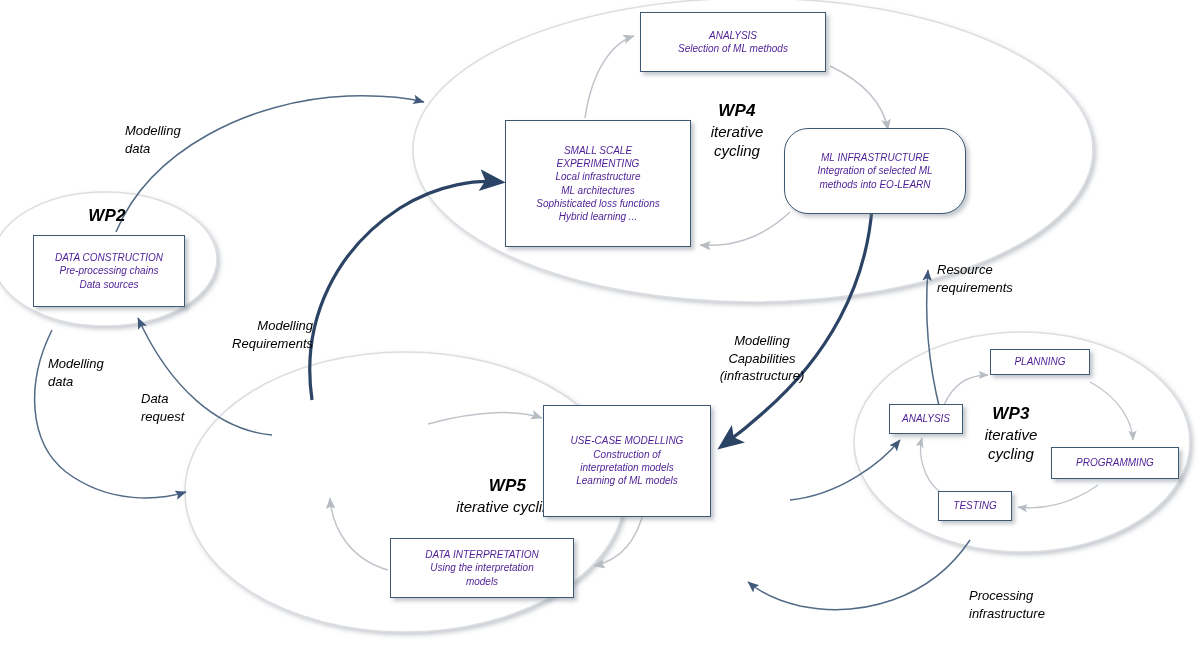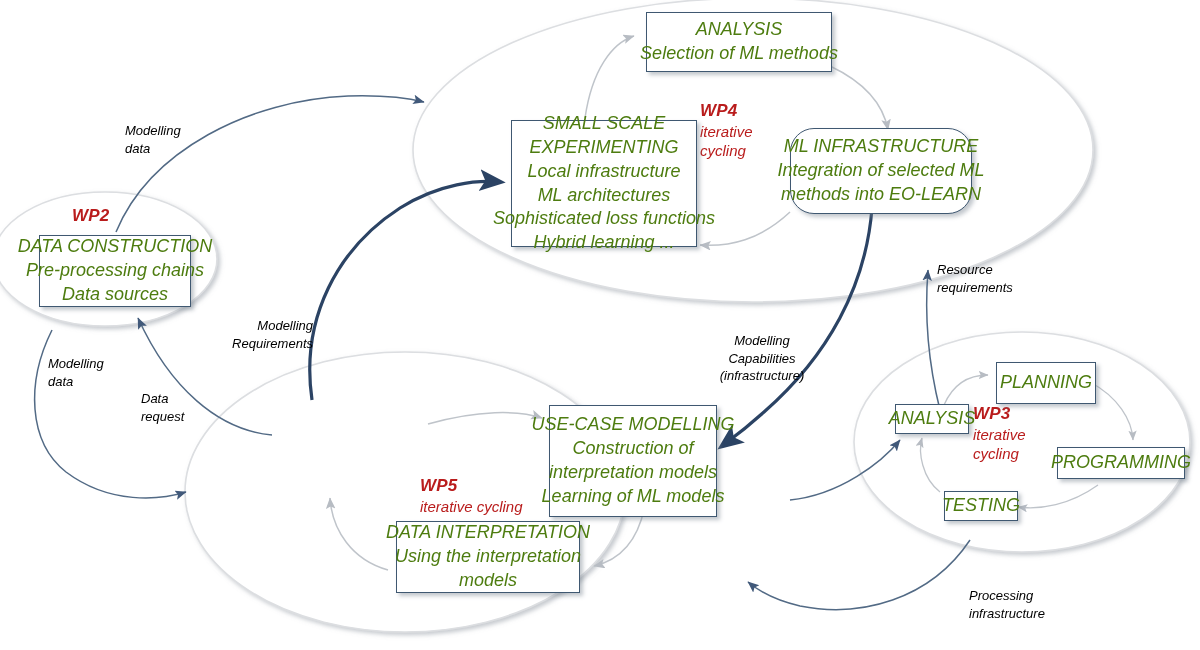--- a/index.html
+++ b/index.html
@@ -26,35 +26,35 @@
   .node {
     position: absolute;
     box-sizing: border-box;
     background: #ffffff;
     border: 1.6px solid #3f5871;
     box-shadow: 3px 3px 4px rgba(120,130,145,0.45);
     display: flex;
     flex-direction: column;
     align-items: center;
     justify-content: center;
-    color: #4d7c0f;
+    color: #4c1d95;
     font-style: italic;
-    font-size: 18px;
+    font-size: 10px;
     line-height: 1.33;
     text-align: center;
     padding: 4px 6px;
     white-space: nowrap;
-    margin-left: 6px;
   }
   .node .ln { display: block; }
   
   .wp-title {
     position: absolute;
-    color: #b91c1c;
+    color: #000000;
     font-style: italic;
+    text-align: center;
     line-height: 1.28;
     white-space: nowrap;
   }
   .wp-title .wp-name {
     display: block;
     font-weight: bold;
     font-size: 17px;
     letter-spacing: 0.2px;
   }
   .wp-title .wp-sub {
@@ -180,35 +180,35 @@
   <div class="wp-title" style="left:420px; top:475px; width:175px;">
     <span class="wp-name">WP5</span>
     <span class="wp-sub">iterative cycling</span>
   </div>
   <div class="node" style="left:543px; top:405px; width:168px; height:112px;">
     <span class="ln">USE-CASE MODELLING</span>
     <span class="ln">Construction of</span>
     <span class="ln">interpretation models</span>
     <span class="ln">Learning of ML models</span>
   </div>
-  <div class="node" style="left:390px; top:521px; width:184px; height:72px;">
+  <div class="node" style="left:390px; top:538px; width:184px; height:60px;">
     <span class="ln">DATA INTERPRETATION</span>
     <span class="ln">Using the interpretation</span>
     <span class="ln">models</span>
   </div>
 
   <div class="wp-title" style="left:973px; top:403px; width:76px;">
     <span class="wp-name">WP3</span>
     <span class="wp-sub">iterative</span>
     <span class="wp-sub">cycling</span>
   </div>
   <div class="node" style="left:889px; top:404px; width:74px; height:30px;">
     <span class="ln">ANALYSIS</span>
   </div>
-  <div class="node" style="left:990px; top:362px; width:100px; height:42px;">
+  <div class="node" style="left:990px; top:349px; width:100px; height:26px;">
     <span class="ln">PLANNING</span>
   </div>
   <div class="node" style="left:1051px; top:447px; width:128px; height:32px;">
     <span class="ln">PROGRAMMING</span>
   </div>
   <div class="node" style="left:938px; top:491px; width:74px; height:30px;justify-content:center;">
     <span class="ln">TESTING</span>
   </div>
 
   <div class="edge-label" style="left:125px; top:122px;">

